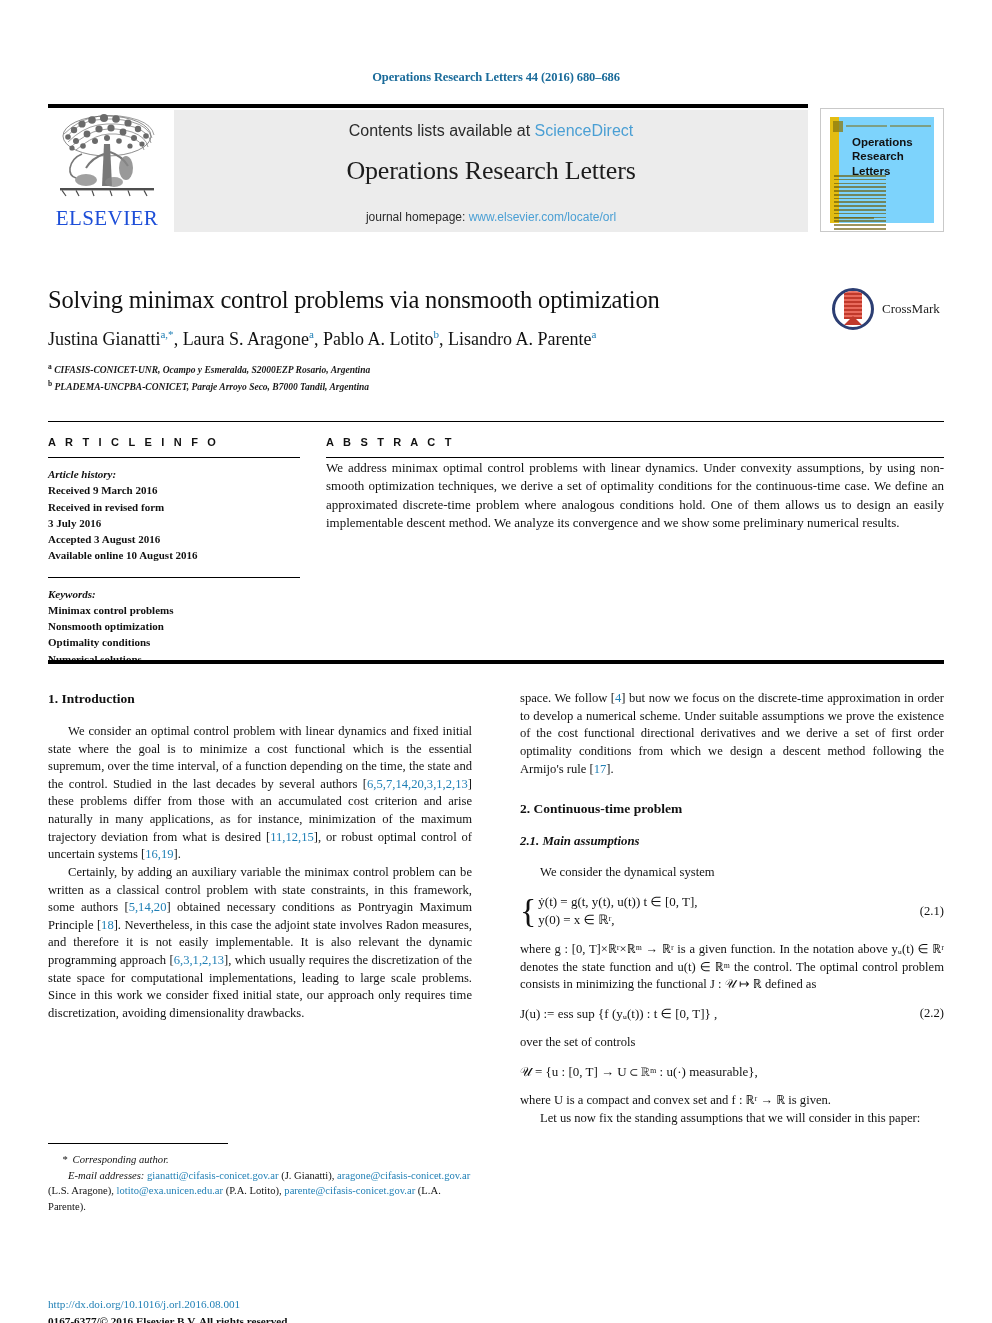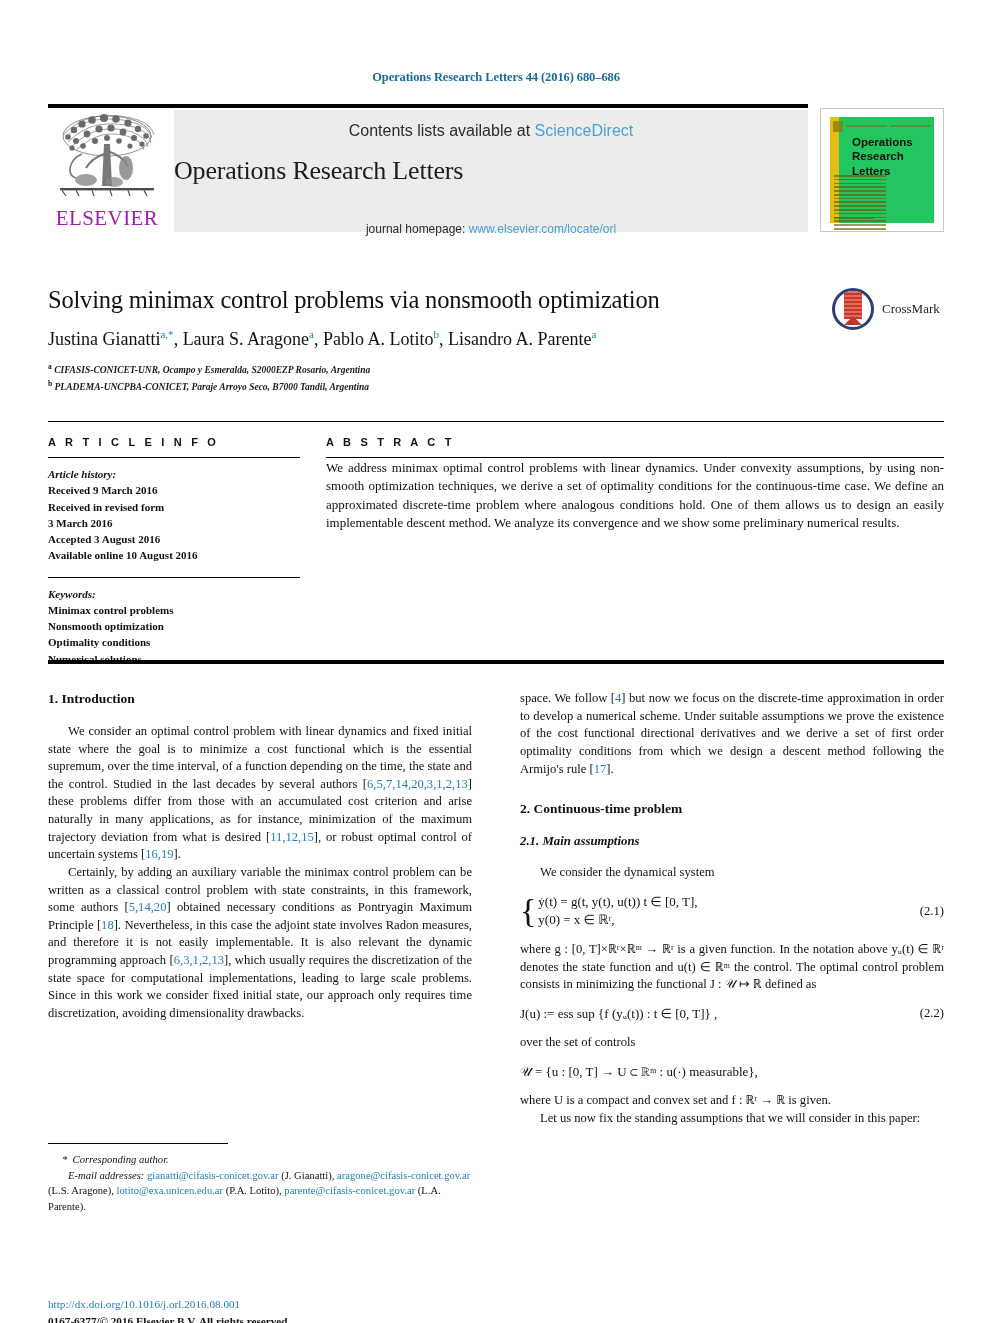--- a/index.html
+++ b/index.html
@@ -60,21 +60,21 @@
     width: 110px; height: 92px;
   }
   .elsevier-word {
     position: absolute;
     left: 0px; top: 96px;
     width: 118px;
     text-align: center;
     font-family: "Liberation Serif", serif;
     font-size: 21px;
     letter-spacing: 0.4px;
-    color: #a21caf;
+    color: #1d4ed8;
     font-weight: 400;
   }
   .journal-band {
     position: absolute;
     left: 126px; top: 6px;
     width: 634px;
     height: 122px;
     background: #ececec;
   }
   .band-contents {
@@ -82,28 +82,29 @@
     left: 0; top: 12px; width: 634px;
     text-align: center;
     font-family: "Liberation Sans", sans-serif;
     font-size: 16px;
     color: #2b2b2b;
   }
   .band-contents .sd-link { color: #4a9fd4; }
   .band-title {
     position: absolute;
     left: 0; top: 46px; width: 634px;
+    text-align: center;
     font-family: "Liberation Serif", serif;
     font-size: 26px;
     color: #1c1c1c;
     letter-spacing: -0.2px;
   }
   .band-homepage {
     position: absolute;
-    left: 0; top: 112px; width: 634px;
+    left: 0; top: 100px; width: 634px;
     text-align: center;
     font-family: "Liberation Sans", sans-serif;
     font-size: 12px;
     color: #2b2b2b;
   }
   .band-homepage .hp-link { color: #4a9fd4; }
 
   
   .cover-thumb {
     position: absolute;
@@ -112,21 +113,21 @@
     height: 124px;
     background: #ffffff;
     border: 1px solid #c9c9c9;
     box-sizing: border-box;
     overflow: hidden;
   }
   .cover-inner {
     position: absolute;
     left: 9px; top: 8px;
     width: 104px; height: 106px;
-    background: #22c55e;
+    background: #7dd3fc;
   }
   .cover-spine {
     position: absolute;
     left: 0; top: 0;
     width: 9px; height: 106px;
     background: #e3bd12;
   }
   .cover-topbar {
     position: absolute;
     left: 3px; top: 3px; right: 3px;
@@ -485,21 +486,21 @@
 
   <div class="rule-top"></div>
 
   <div class="info-col">
     <div class="sec-head">A R T I C L E   I N F O</div>
     <div class="hr-thin"></div>
     <div class="info-body">
       <div class="ital">Article history:</div>
       <div>Received 9 March 2016</div>
       <div>Received in revised form</div>
-      <div>3 March 2016</div>
+      <div>3 July 2016</div>
       <div>Accepted 3 August 2016</div>
       <div>Available online 10 August 2016</div>
     </div>
     <div class="hr-thin2"></div>
     <div class="info-body">
       <div class="ital">Keywords:</div>
       <div>Minimax control problems</div>
       <div>Nonsmooth optimization</div>
       <div>Optimality conditions</div>
       <div>Numerical solutions</div>

